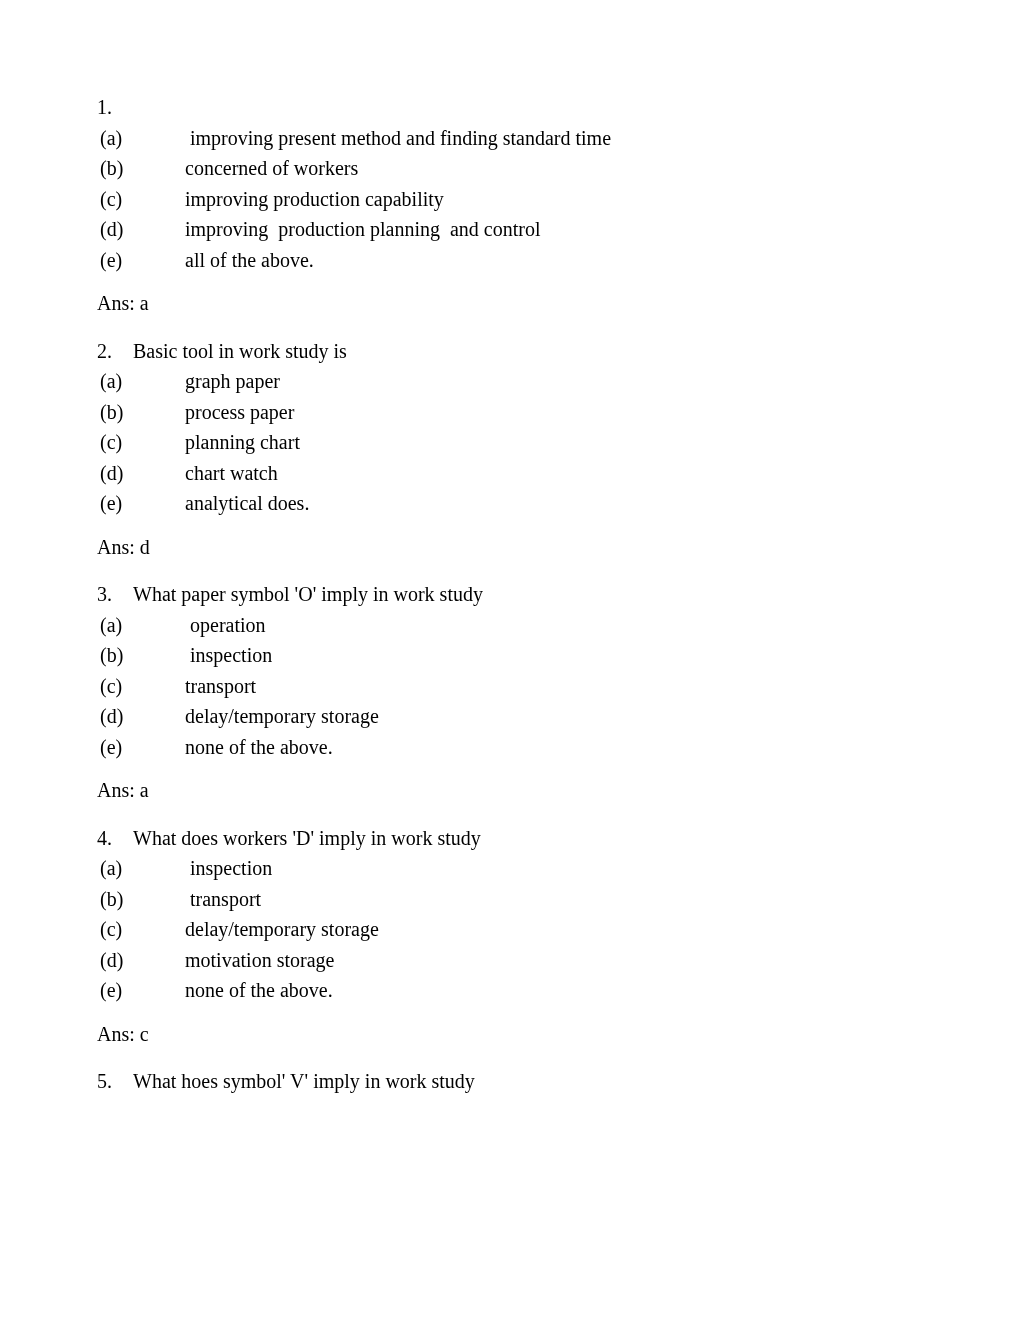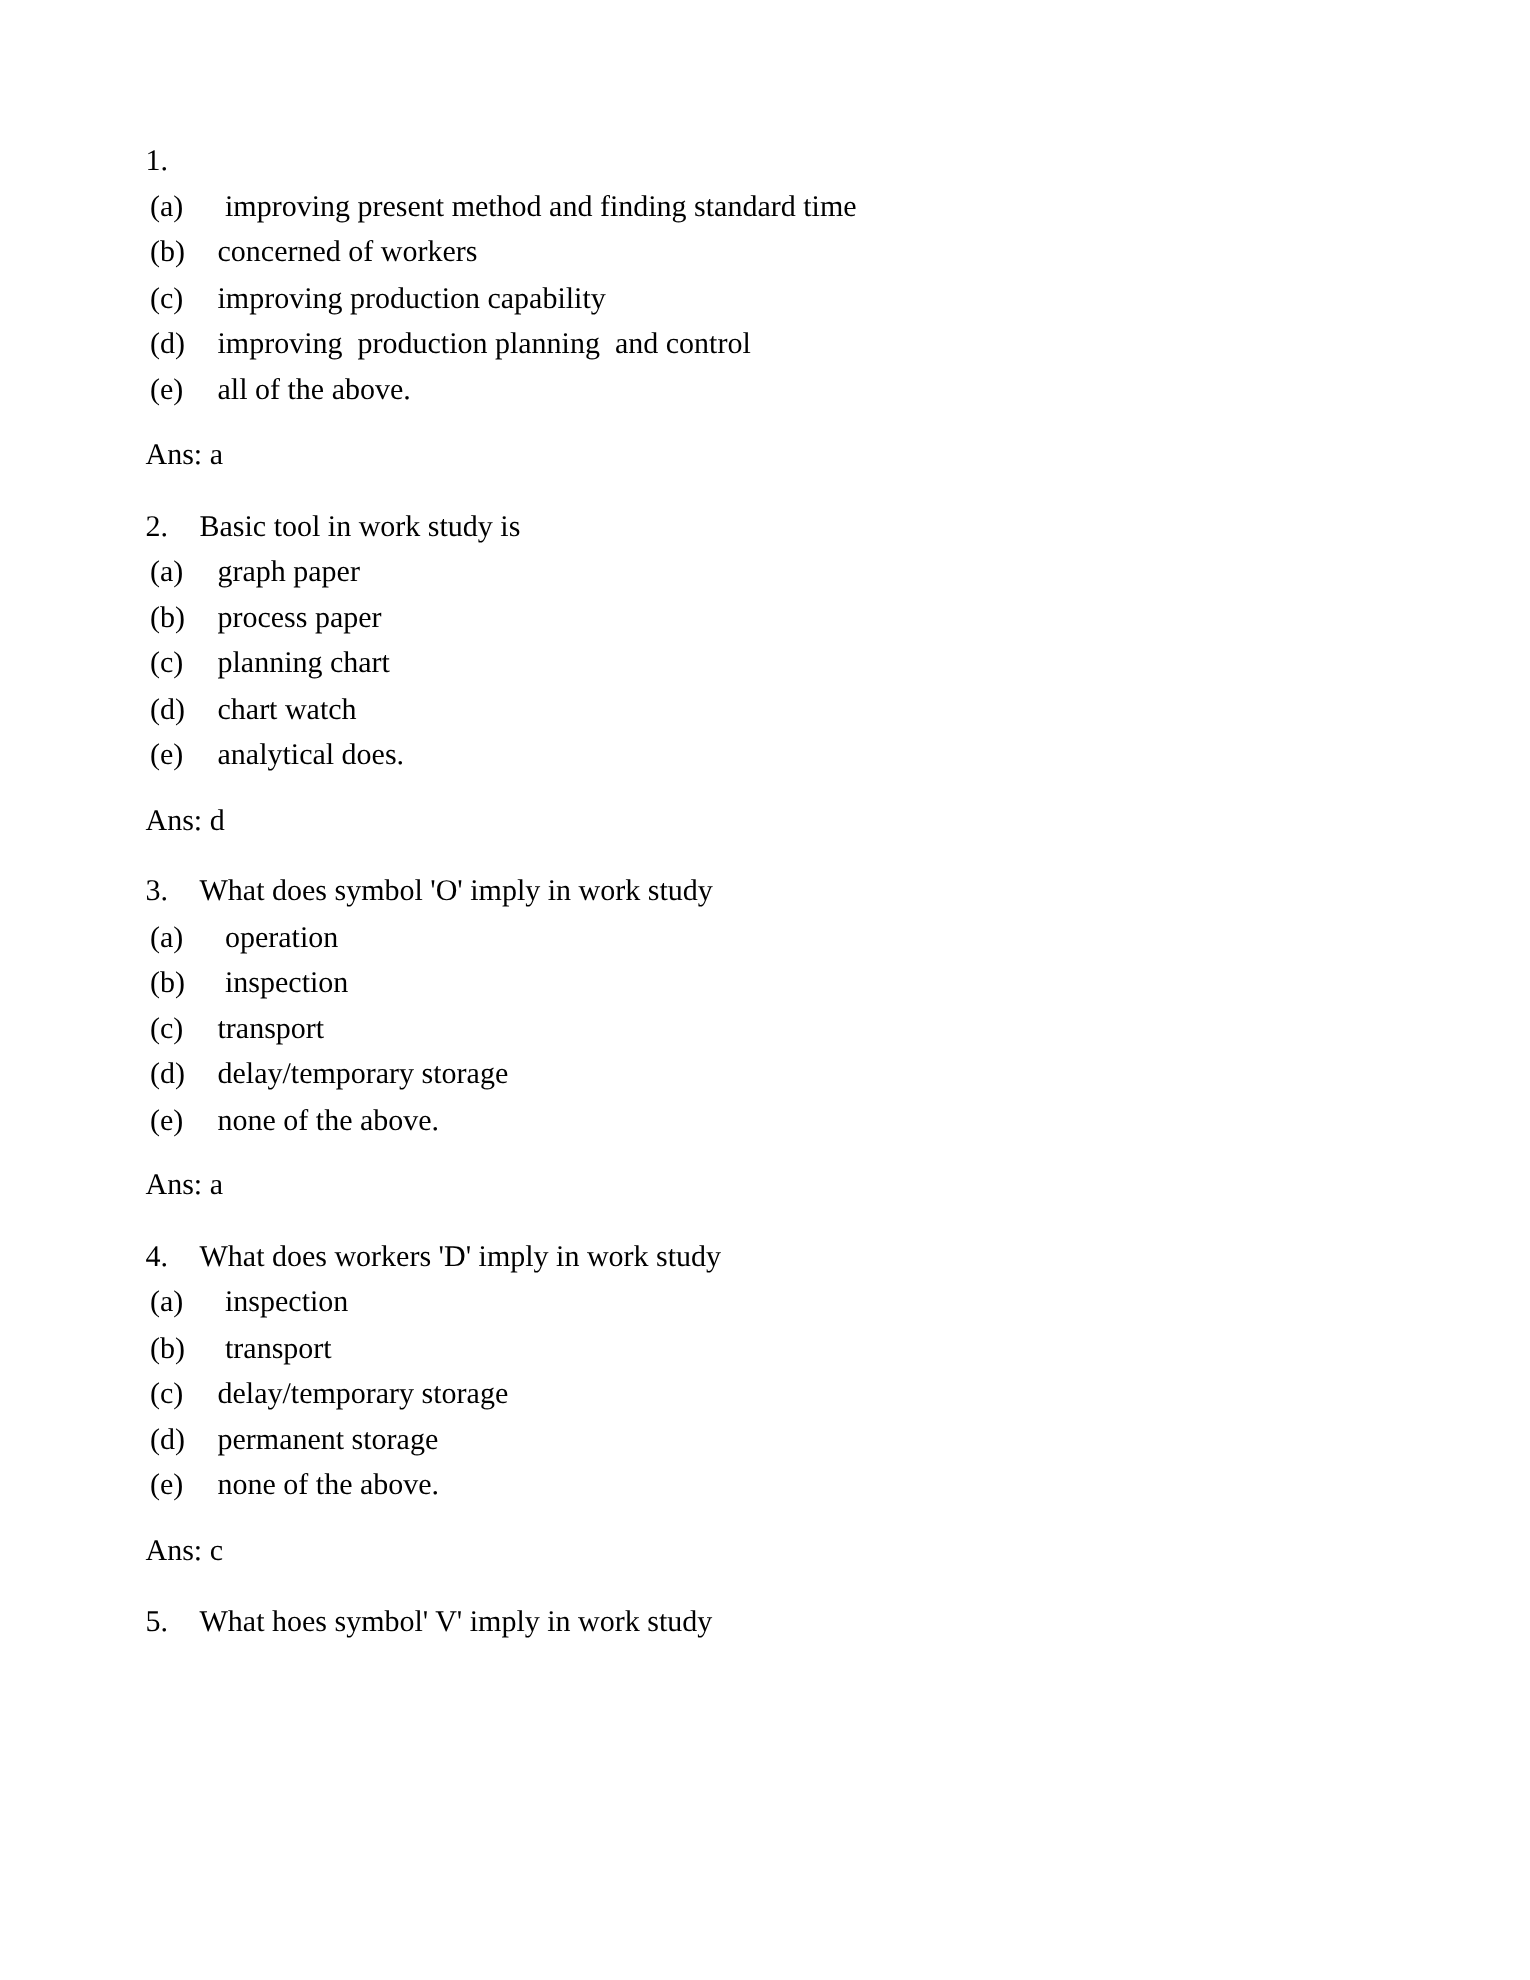--- a/index.html
+++ b/index.html
@@ -33,20 +33,21 @@
   .opt-line {
     display: flex;
     align-items: baseline;
     margin-left: 3px;
   }
   .opt-letter {
     flex: 0 0 45px;
   }
   .opt-text {
     white-space: pre-wrap;
+    margin-left: 40px;
   }
   .ans-line {
     margin-top: 13px;
     margin-bottom: 17px;
   }
 </style>
 </head>
 <body>
 
 <div class="page">
@@ -95,21 +96,21 @@
         <span class="opt-letter">(d)</span>
         <span class="opt-text">chart watch</span>
       </div>
       <div class="opt-line">
         <span class="opt-letter">(e)</span>
         <span class="opt-text">analytical does.</span>
       </div>
       <div class="ans-line">Ans: d</div>
       <div class="q-line">
         <span class="q-num">3.</span>
-        <span class="q-text">What does symbol 'O' imply in work study</span>
+        <span class="q-text">What paper symbol 'O' imply in work study</span>
       </div>
       <div class="opt-line">
         <span class="opt-letter">(a)</span>
         <span class="opt-text"> operation</span>
       </div>
       <div class="opt-line">
         <span class="opt-letter">(b)</span>
         <span class="opt-text"> inspection</span>
       </div>
       <div class="opt-line">
@@ -136,21 +137,21 @@
       <div class="opt-line">
         <span class="opt-letter">(b)</span>
         <span class="opt-text"> transport</span>
       </div>
       <div class="opt-line">
         <span class="opt-letter">(c)</span>
         <span class="opt-text">delay/temporary storage</span>
       </div>
       <div class="opt-line">
         <span class="opt-letter">(d)</span>
-        <span class="opt-text">permanent storage</span>
+        <span class="opt-text">motivation storage</span>
       </div>
       <div class="opt-line">
         <span class="opt-letter">(e)</span>
         <span class="opt-text">none of the above.</span>
       </div>
       <div class="ans-line">Ans: c</div>
       <div class="q-line">
         <span class="q-num">5.</span>
         <span class="q-text">What hoes symbol' V' imply in work study</span>
       </div>

